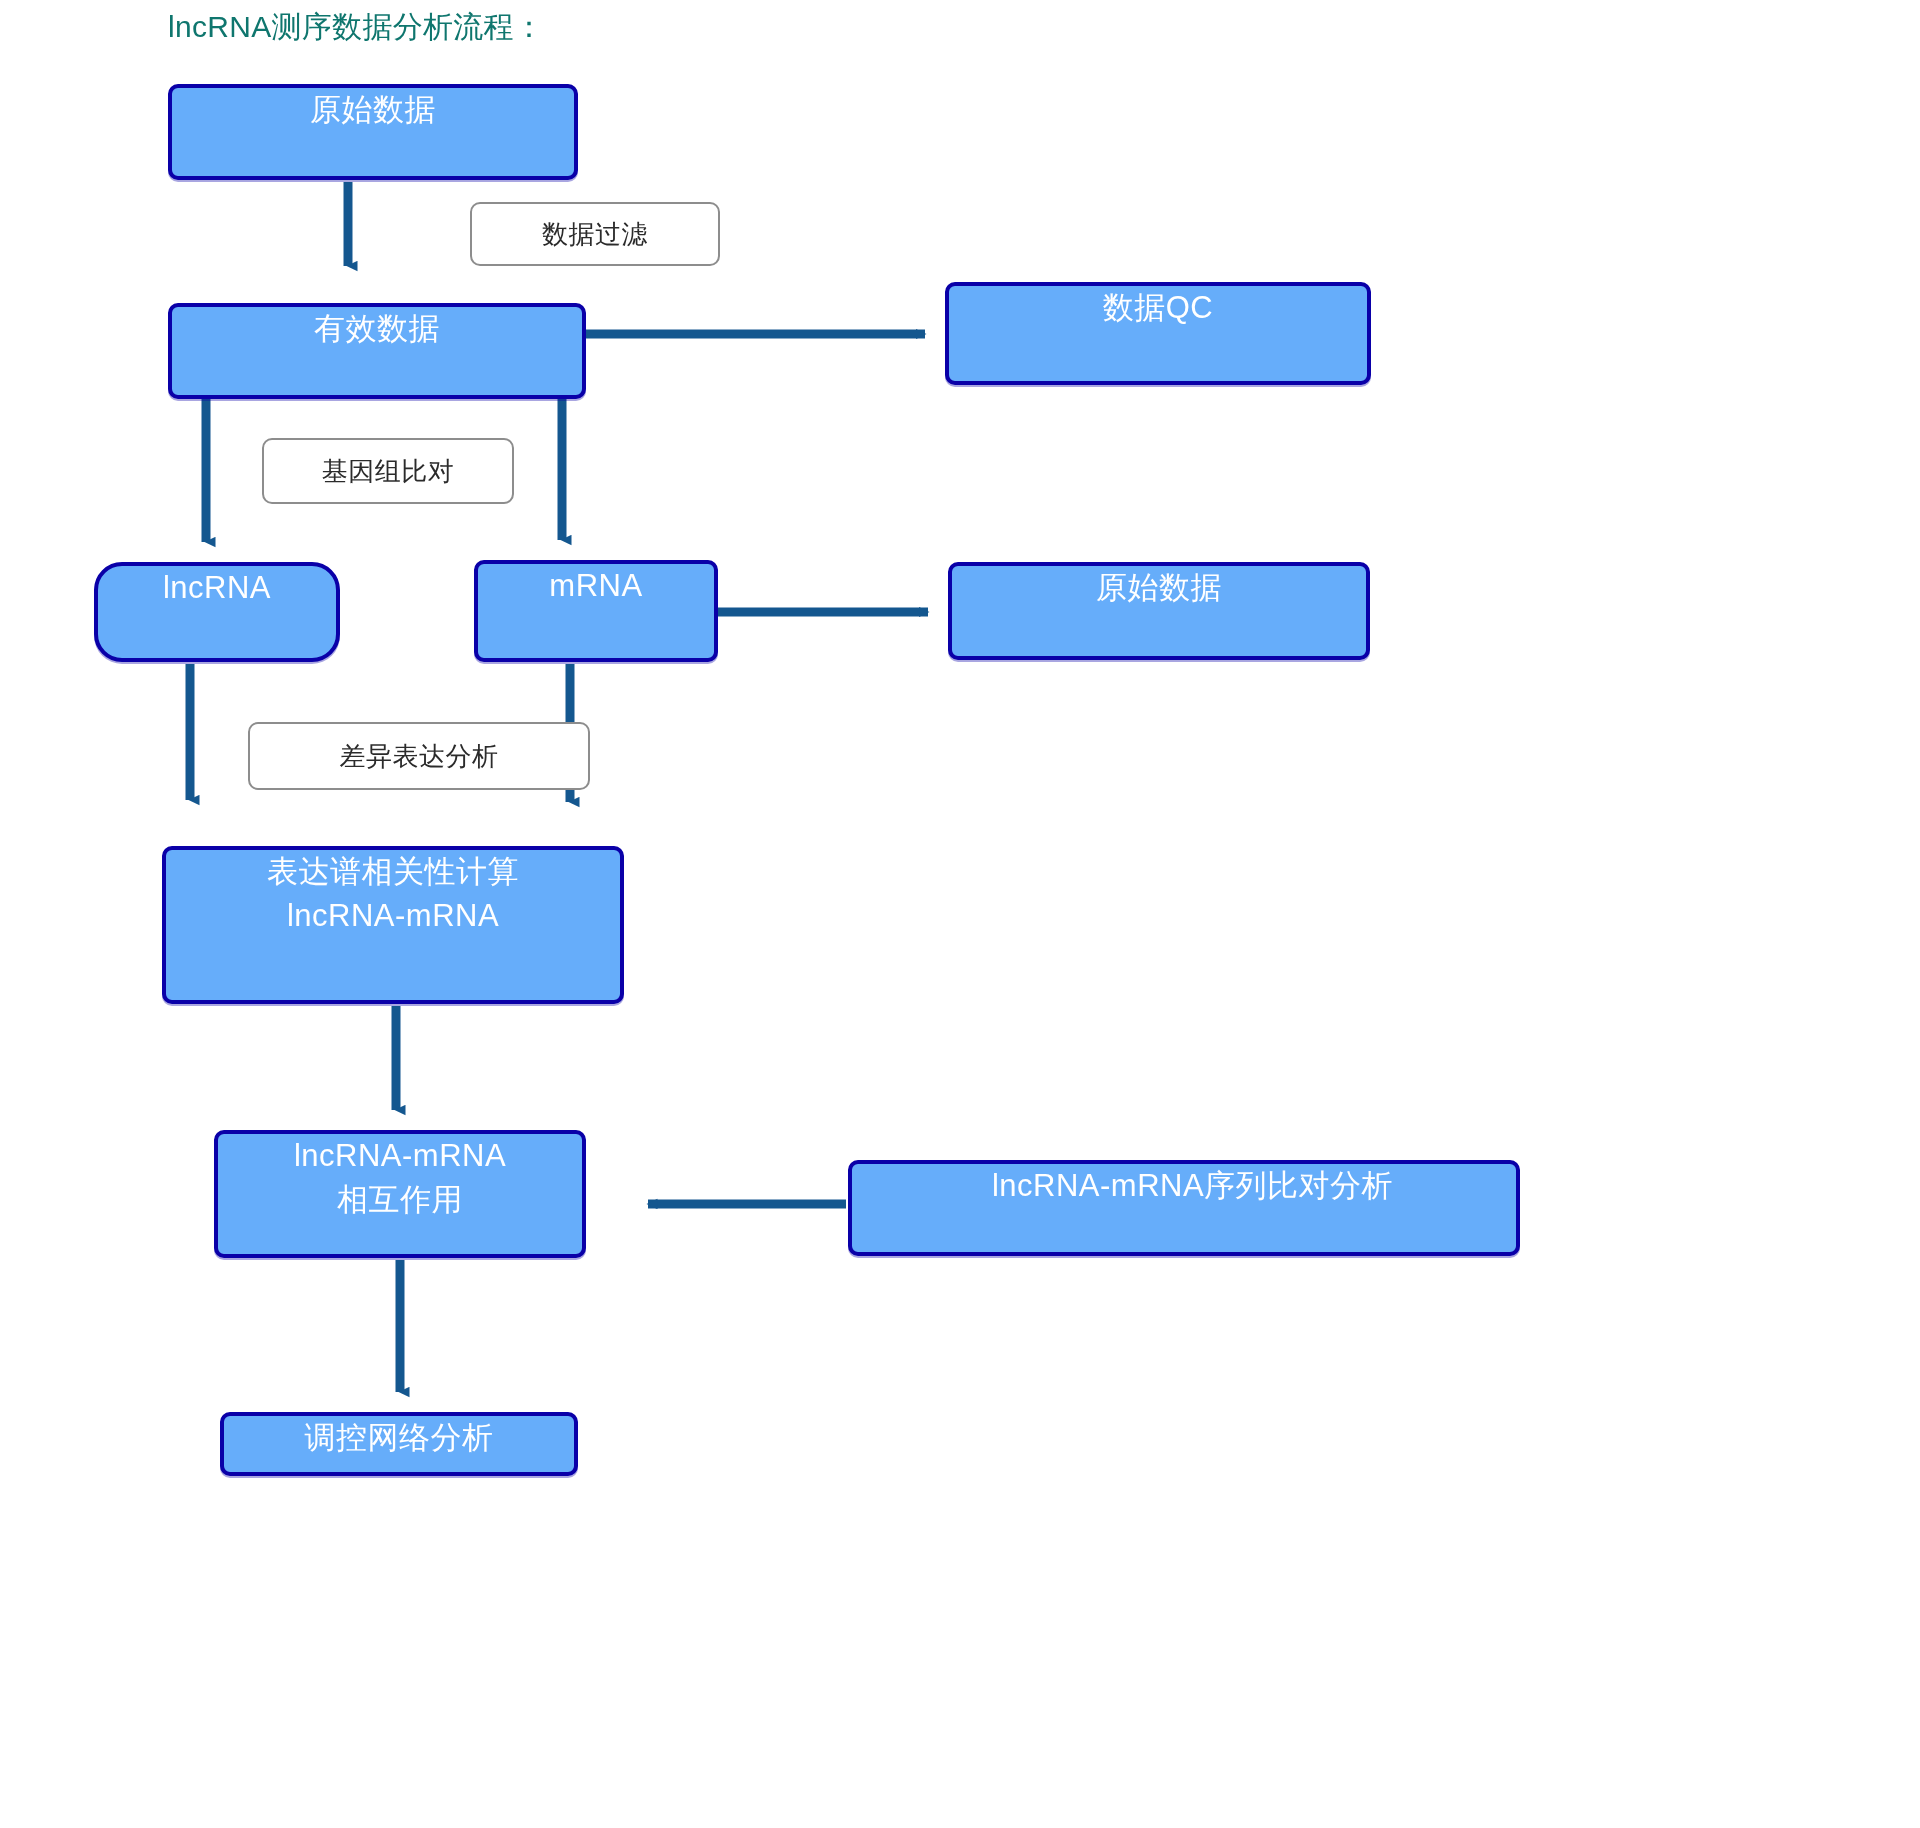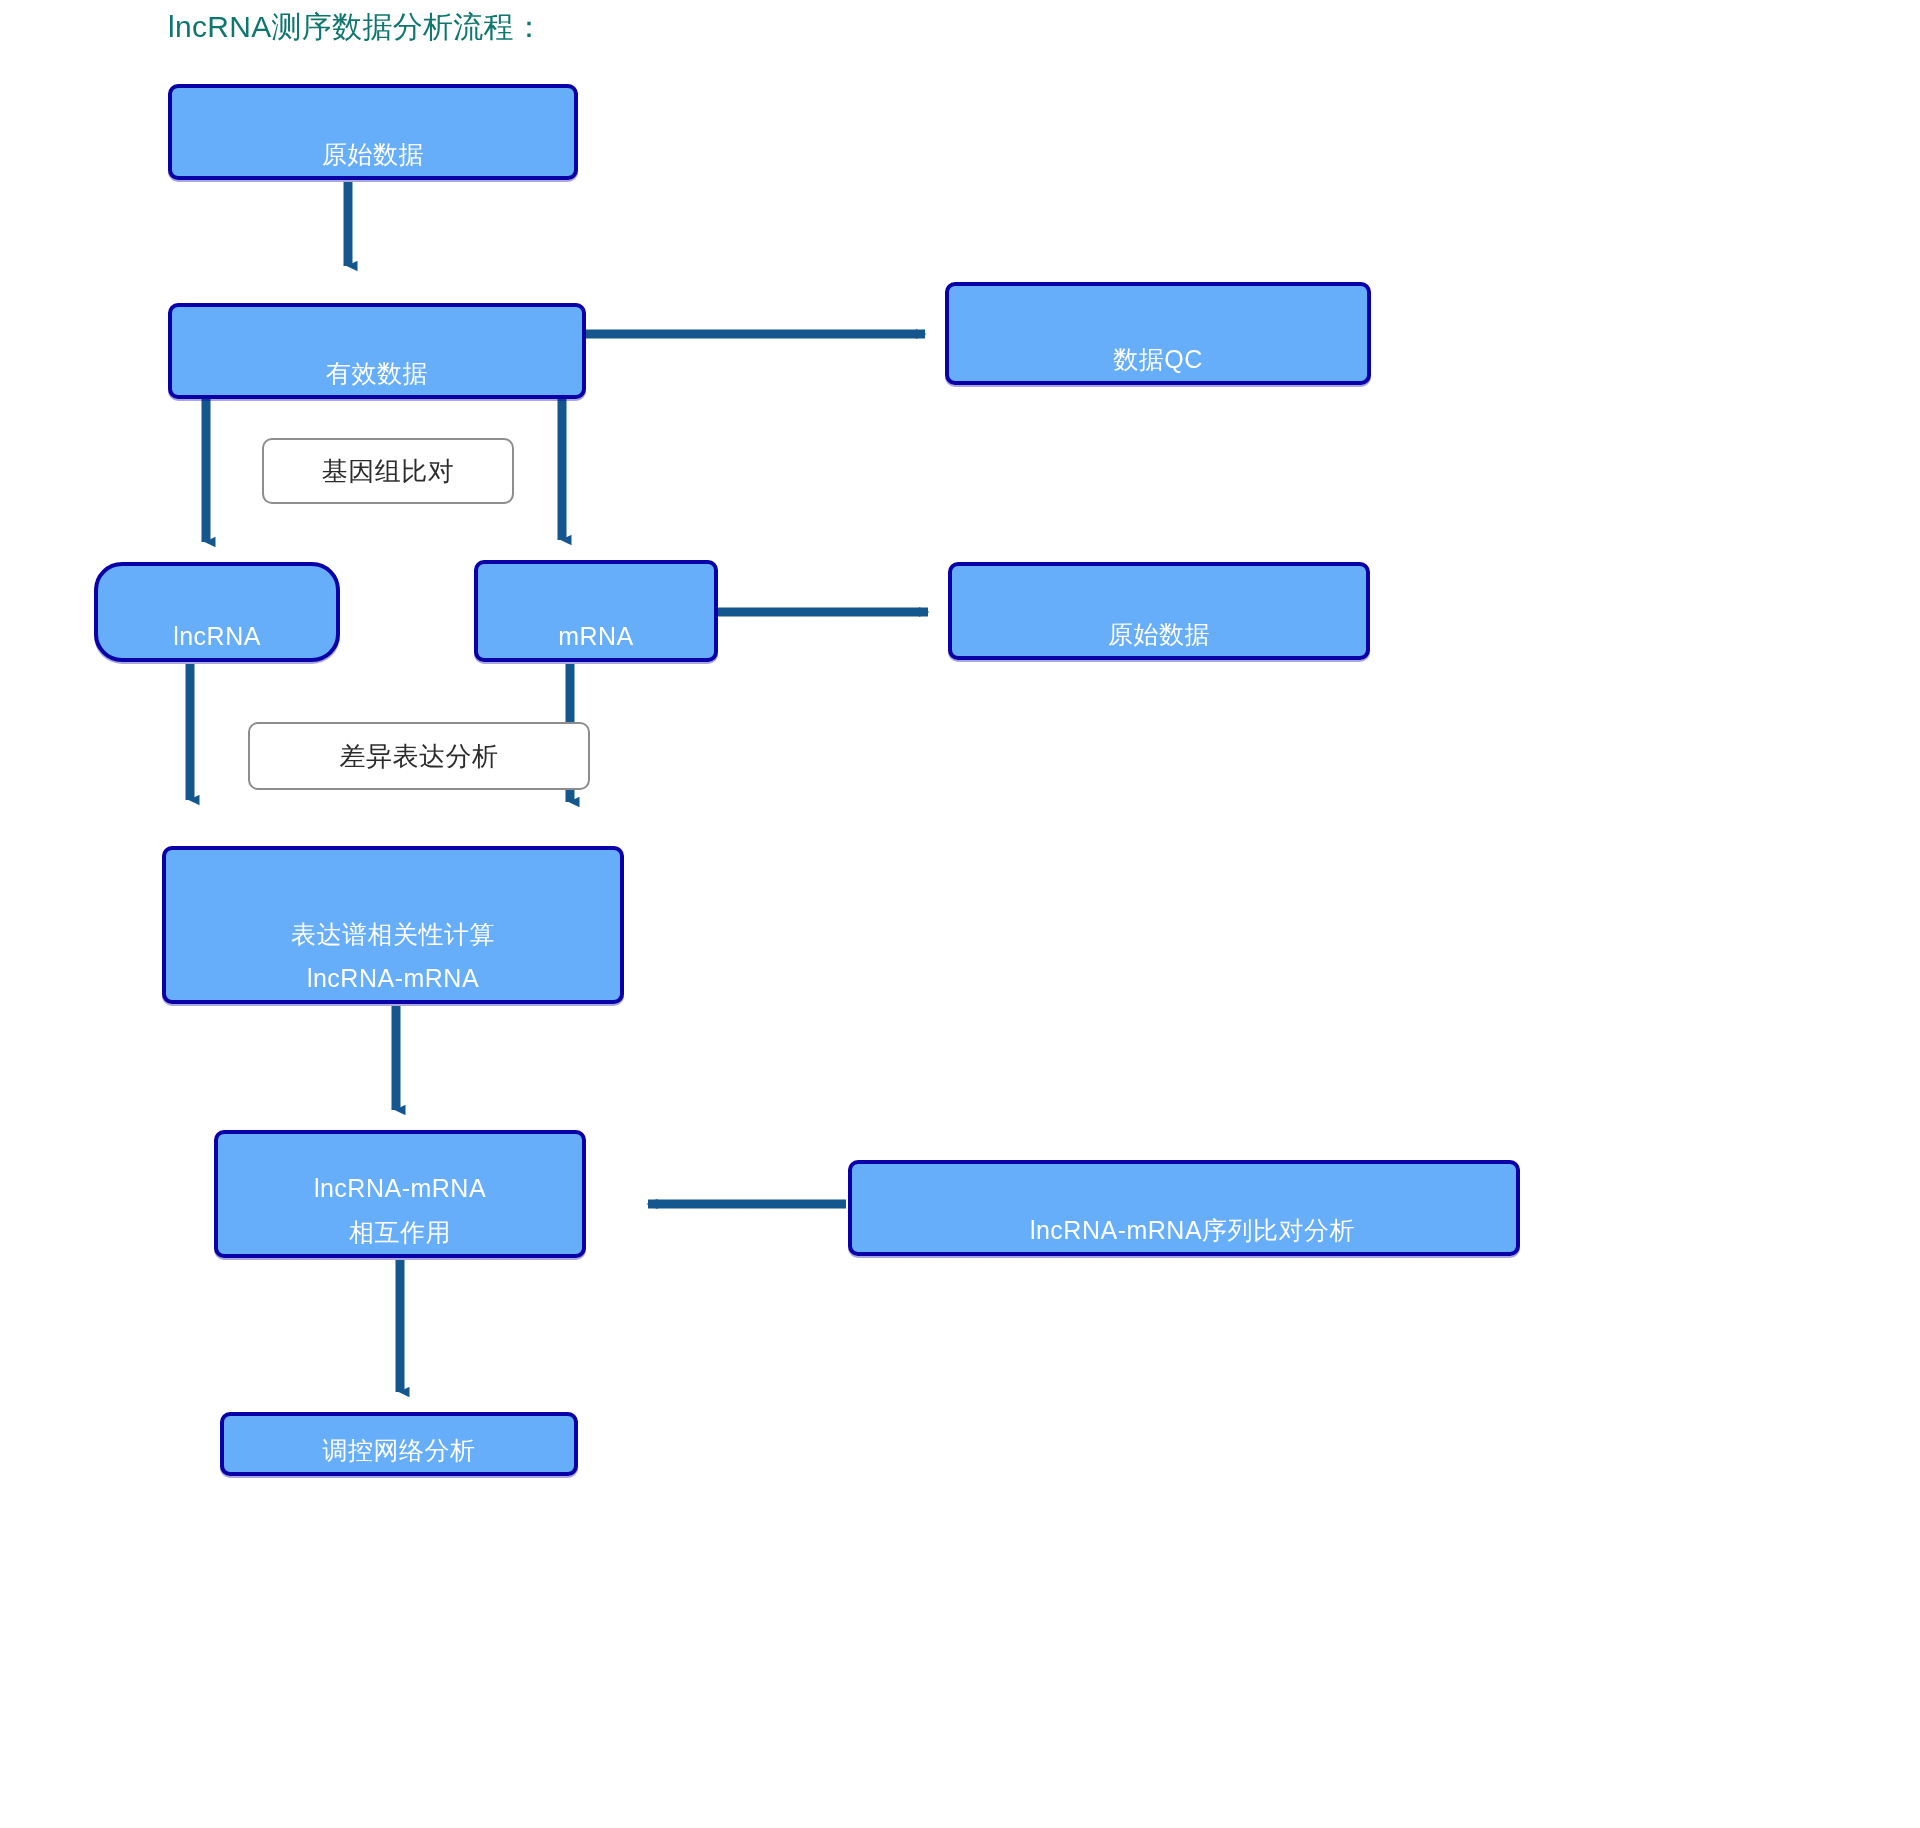--- a/index.html
+++ b/index.html
@@ -33,24 +33,24 @@
   }
   
   .node {
     position: absolute;
     box-sizing: border-box;
     background: #66adfa;
     border: 4px solid #0a00a8;
     border-radius: 10px;
     color: #ffffff;
     display: flex;
-    align-items: flex-end;
+    align-items: flex-start;
     justify-content: center;
     text-align: center;
-    font-size: 25px;
+    font-size: 31px;
     line-height: 44px;
     letter-spacing: 0.5px;
     box-shadow: 0 2px 0 rgba(10,0,168,0.35);
   }
   .node-text {
     display: block;
     white-space: pre-line;
   }
   
   .edge-label {
@@ -173,20 +173,23 @@
   </div>
 
   <div class="node" style="left:848px; top:1160px; width:672px; height:96px;padding-left:17px;">
     <span class="node-text">lncRNA-mRNA序列比对分析</span>
   </div>
 
   <div class="node" style="left:220px; top:1412px; width:358px; height:64px;">
     <span class="node-text">调控网络分析</span>
   </div>
 
+  <div class="edge-label" style="left:470px; top:202px; width:250px; height:64px;">
+    <span>数据过滤</span>
+  </div>
 
   <div class="edge-label" style="left:262px; top:438px; width:252px; height:66px;">
     <span>基因组比对</span>
   </div>
 
   <div class="edge-label" style="left:248px; top:722px; width:342px; height:68px;">
     <span>差异表达分析</span>
   </div>
 
 </div>

